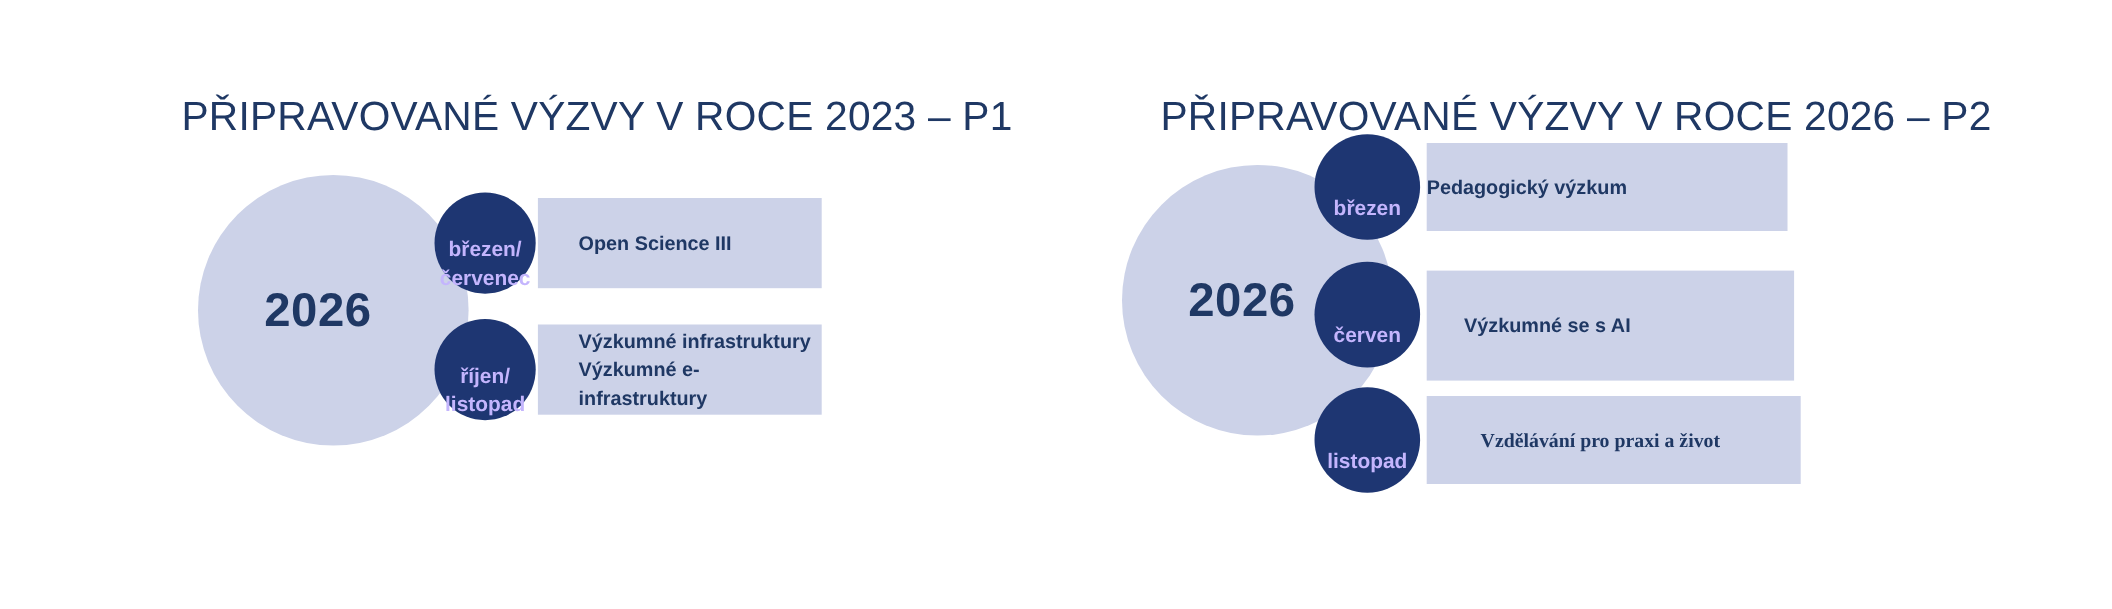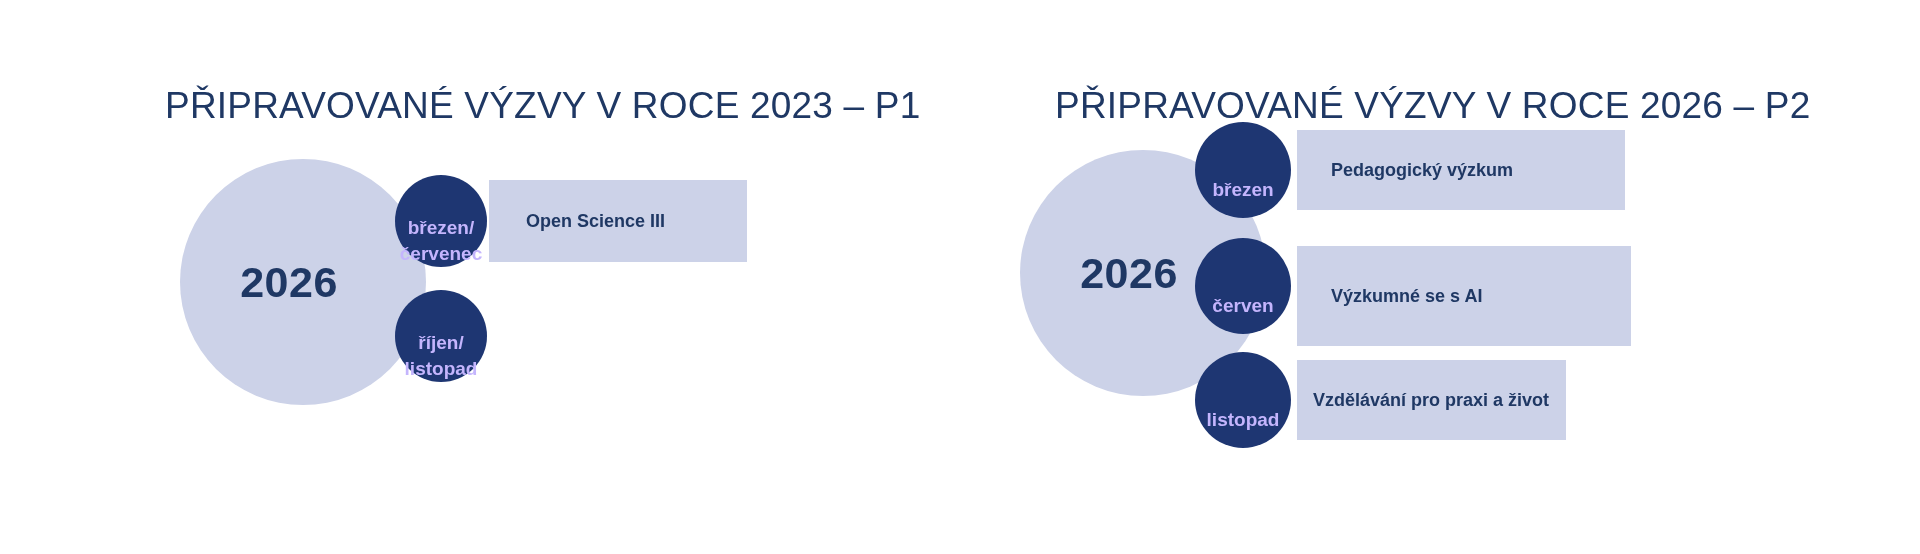--- a/index.html
+++ b/index.html
@@ -96,29 +96,29 @@
   #row-l-1 .month-circle { left: 0px;  top: -5px; width: 92px; height: 92px; }
   #row-l-1 .bar { margin-left: 94px; width: 258px; padding-left: 37px; }
 
   #row-l-2 { left: 245px; top: 145px; width: 500px; height: 82px; }
   #row-l-2 .month-circle { left: 0px;  top: -5px; width: 92px; height: 92px; }
   #row-l-2 .bar { margin-left: 94px; width: 258px; padding-left: 37px; }
 
   
   #row-r-1 { left: 175px; top: 12px;  width: 600px; height: 80px; }
   #row-r-1 .month-circle { left: 0px; top: -8px;  width: 96px; height: 96px; }
-  #row-r-1 .bar { margin-left: 102px; width: 328px; padding-left: 34px; }
+  #row-r-1 .bar { margin-left: 102px; width: 328px; }
 
   #row-r-2 { left: 175px; top: 128px; width: 600px; height: 100px; }
   #row-r-2 .month-circle { left: 0px; top: -8px;  width: 96px; height: 96px; }
   #row-r-2 .bar { margin-left: 102px; width: 334px; padding-left: 34px; }
 
   #row-r-3 { left: 175px; top: 242px; width: 600px; height: 80px; }
   #row-r-3 .month-circle { left: 0px; top: -8px;  width: 96px; height: 96px; }
-  #row-r-3 .bar { margin-left: 102px; width: 269px; padding-left: 16px; }
+  #row-r-3 .bar { margin-left: 102px; width: 340px; padding-left: 49px; font-family: Liberation Serif, serif; }
 </style>
 </head>
 <body>
 
 <div class="slide">
 
   <section class="panel" id="panel-left">
 
     <h1 class="panel-title">PŘIPRAVOVANÉ VÝZVY V ROCE 2023 – P1</h1>
 
@@ -135,20 +135,24 @@
         </div>
         <div class="bar">
           <span class="bar-text">Open Science III</span>
         </div>
       </div>
 
       <div class="row" id="row-l-2">
         <div class="month-circle">
           <span class="month-label">říjen/
 listopad</span>
+        </div>
+        <div class="bar">
+          <span class="bar-text">Výzkumné infrastruktury
+Výzkumné e-infrastruktury</span>
         </div>
       </div>
 
     </div>
   </section>
 
   <section class="panel" id="panel-right">
 
     <h1 class="panel-title">PŘIPRAVOVANÉ VÝZVY V ROCE 2026 – P2</h1>
 

